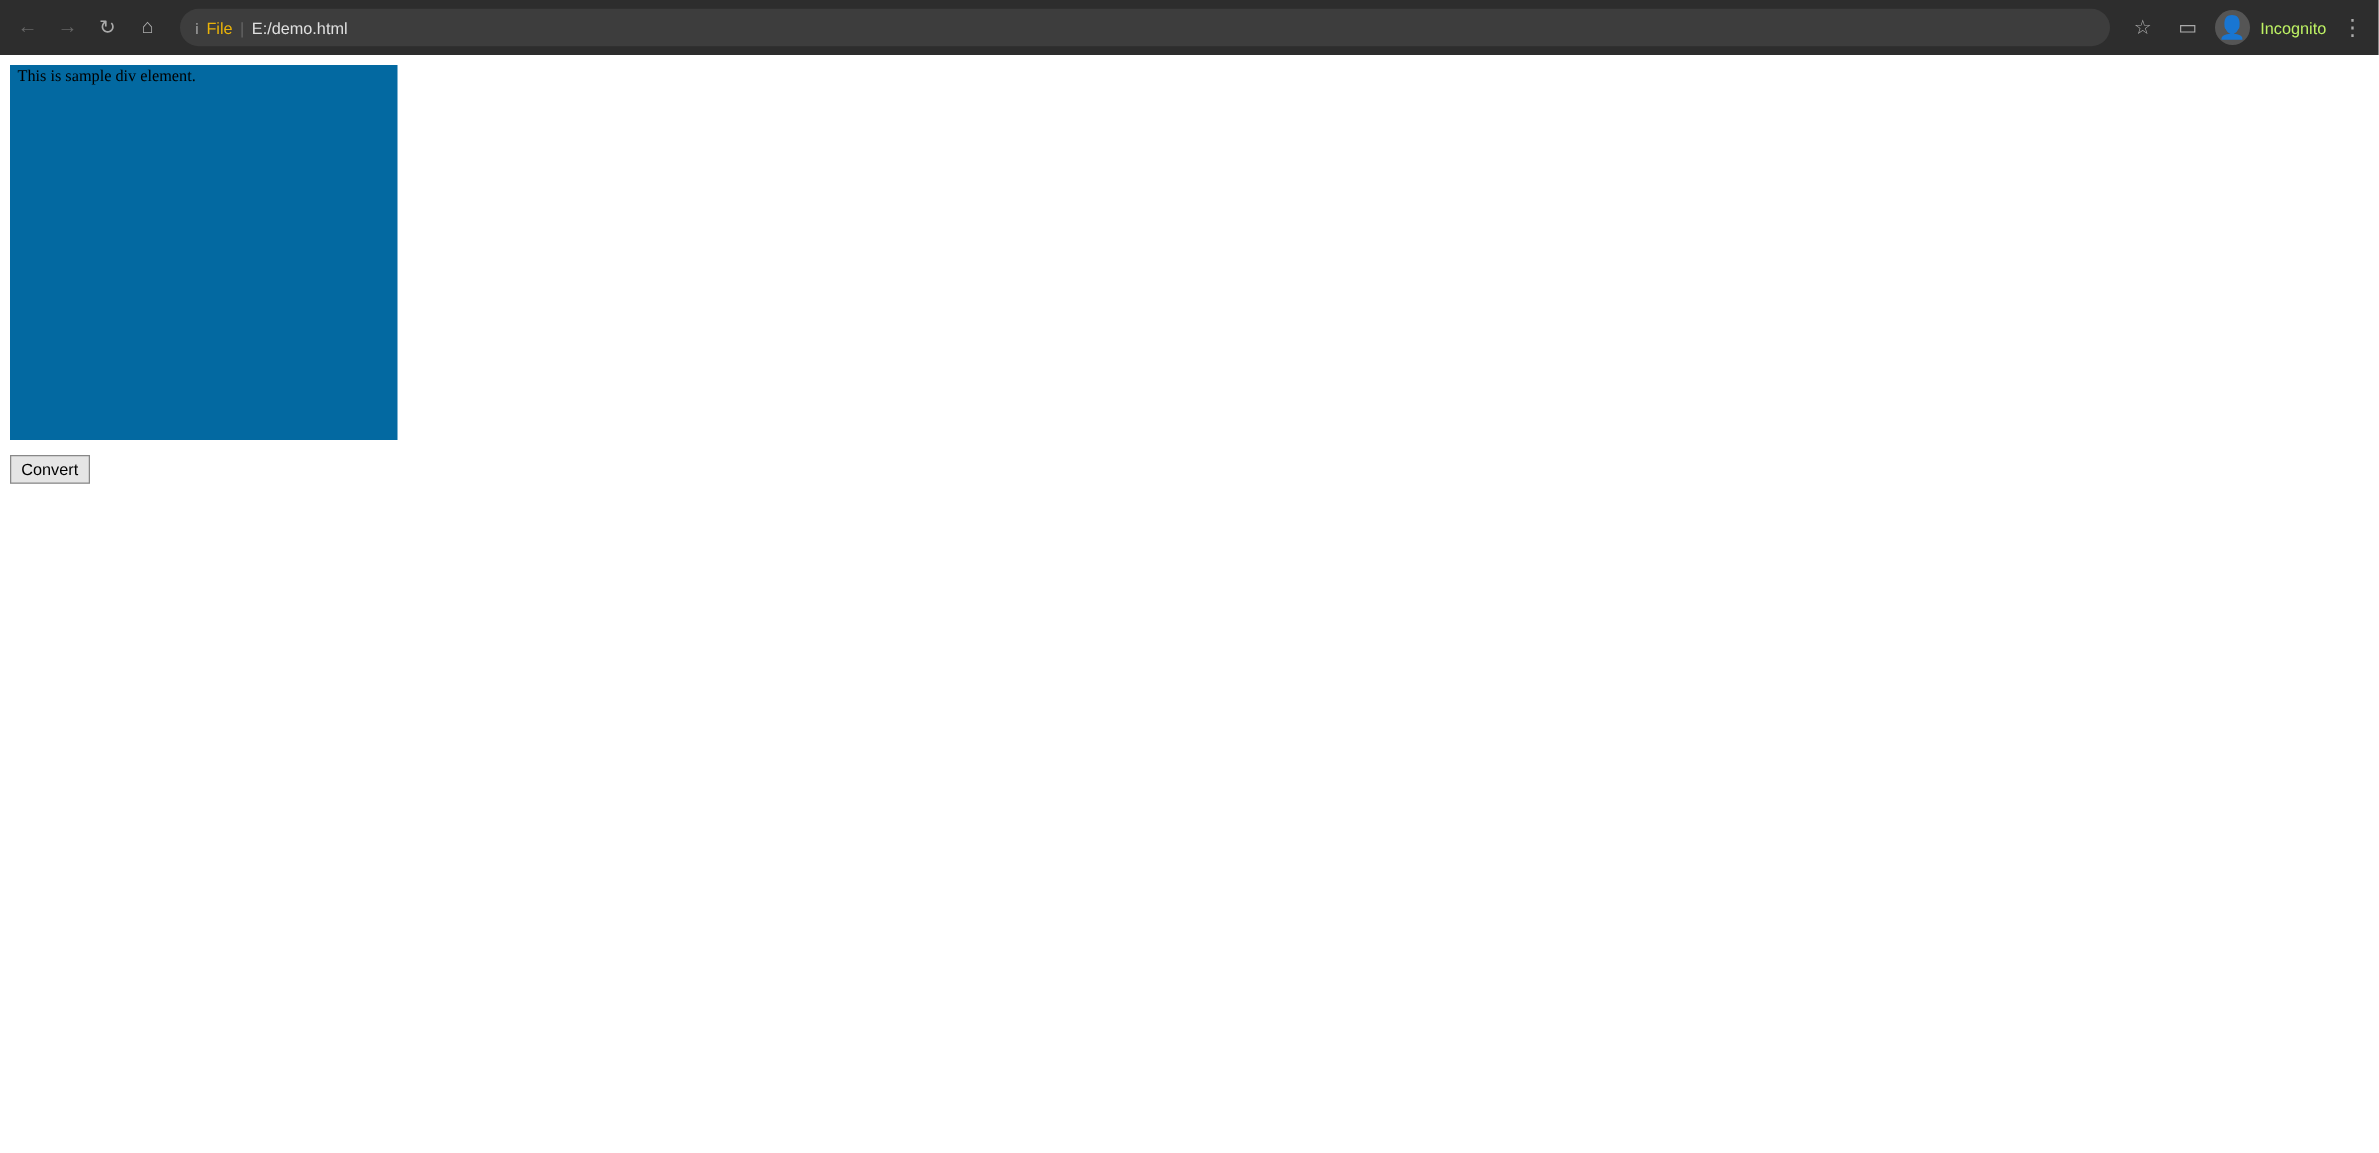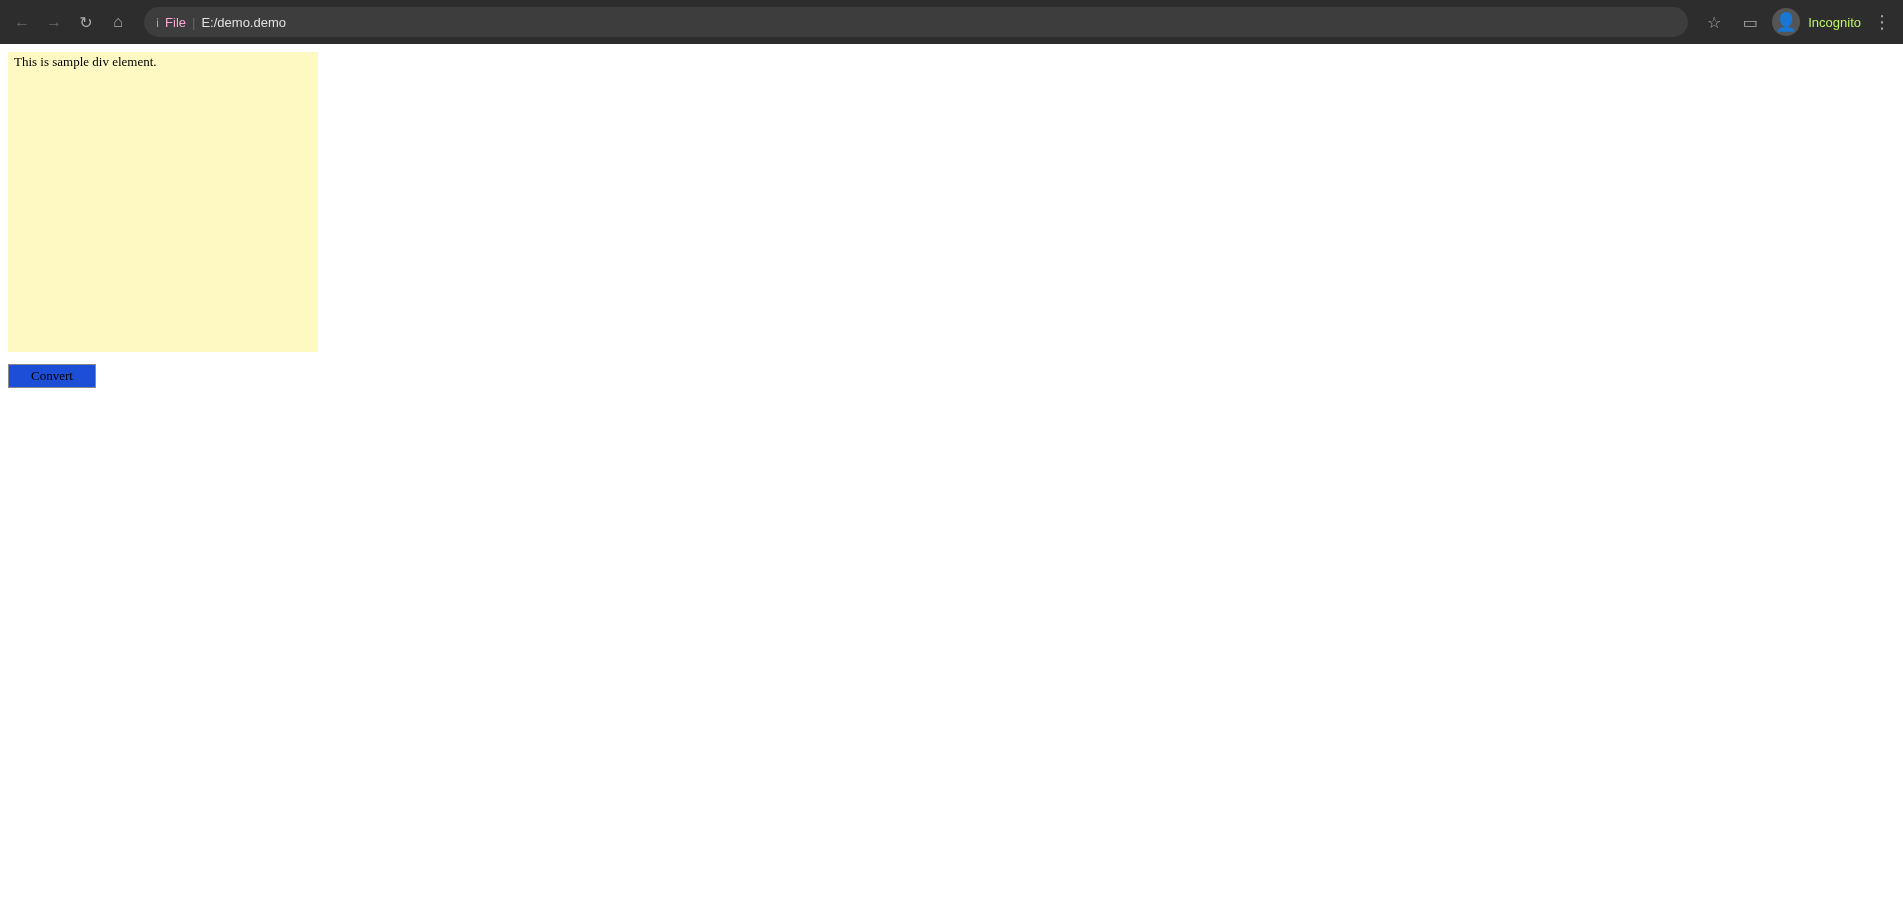--- a/index.html
+++ b/index.html
@@ -59,21 +59,21 @@
       gap: 6px;
       margin: 0 6px;
     }
 
     .address-icon {
       color: #aaaaaa;
       font-size: 12px;
     }
 
     .file-label {
-      color: #f9a8d4;
+      color: #eab308;
       font-size: 13px;
     }
 
     .separator {
       color: #666666;
       font-size: 13px;
     }
 
     .address-text {
       color: #e0e0e0;
@@ -131,39 +131,39 @@
     .page-content {
       width: 100%;
       height: calc(100vh - 44px);
       background: #ffffff;
       padding: 8px;
     }
 
     .red-div {
       width: 310px;
       height: 300px;
-      background: #fef9c3;
+      background: #0369a1;
       margin-bottom: 8px;
       position: relative;
     }
 
     .div-text {
       font-family: Times New Roman, serif;
       font-size: 13px;
       color: #000000;
       padding: 4px 6px;
     }
 
     .convert-button {
       display: inline-block;
-      padding: 3px 22px;
+      padding: 3px 8px;
       border: 1px solid #888888;
-      background: #1d4ed8;
-      font-size: 13px;
-      font-family: Liberation Serif, serif;
+      background: #e5e5e5;
+      font-size: 13px;
+      font-family: Liberation Sans, sans-serif;
       cursor: pointer;
       color: #000000;
       margin-top: 4px;
     }
   </style>
 </head>
 <body>
 
 <div class="browser-chrome">
 
@@ -179,21 +179,21 @@
     </div>
     <div class="nav-btn">
       <span>⌂</span>
     </div>
   </div>
 
   <div class="address-bar-container">
     <span class="address-icon">ℹ</span>
     <span class="file-label">File</span>
     <span class="separator">|</span>
-    <span class="address-text">E:/demo.demo</span>
+    <span class="address-text">E:/demo.html</span>
   </div>
 
   <div class="right-controls">
     <div class="right-btn">
       <span>☆</span>
     </div>
     <div class="right-btn">
       <span>▭</span>
     </div>
     <div class="profile-btn">

